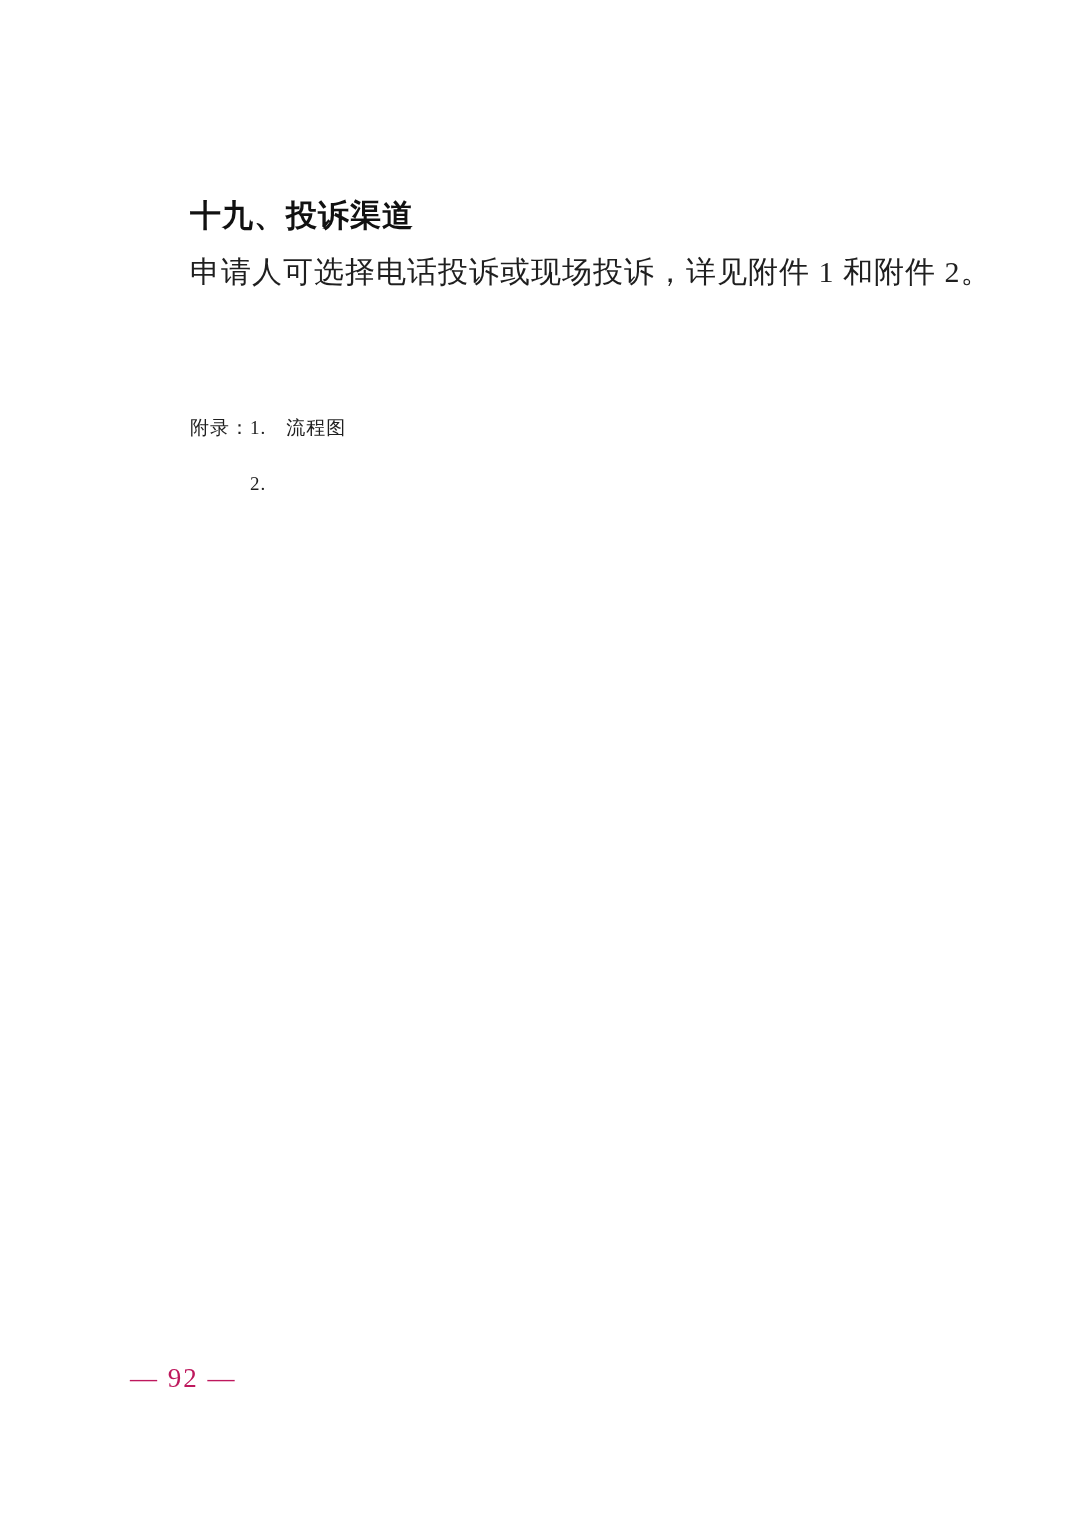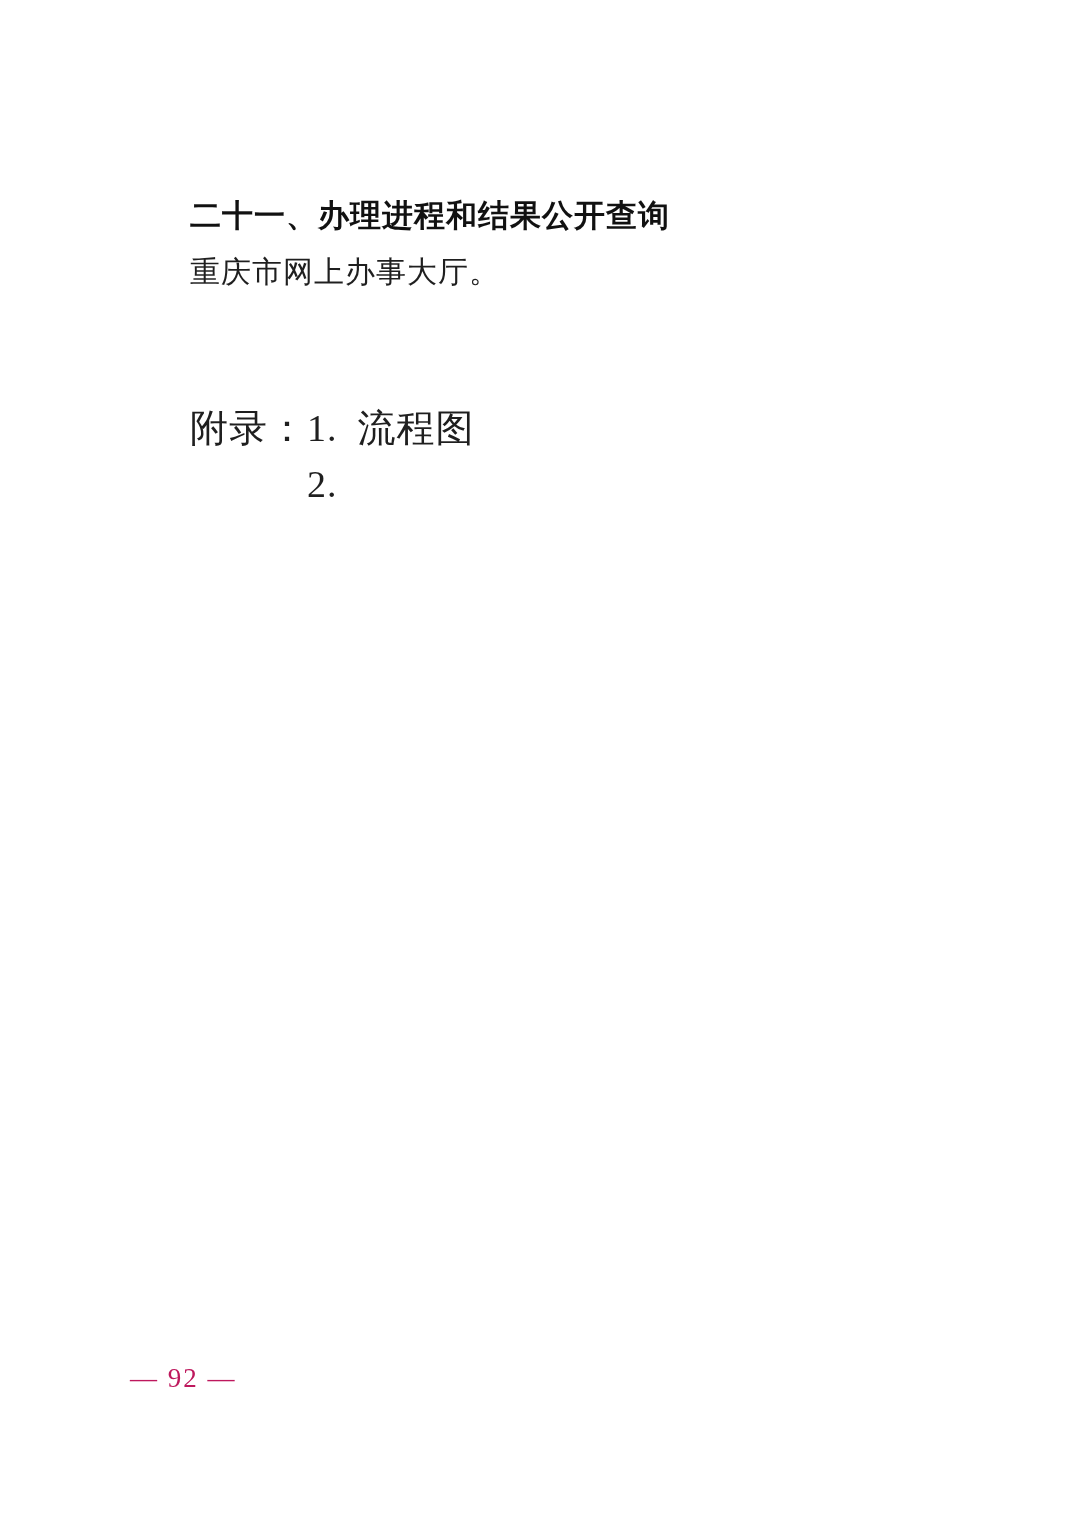--- a/index.html
+++ b/index.html
@@ -36,21 +36,21 @@
     font-size: 30px;
     line-height: 56px;
     height: 56px;
     white-space: nowrap;
     letter-spacing: 1px;
   }
   .appendix {
     margin-top: 100px;
     display: flex;
     align-items: flex-start;
-    font-size: 38px;
+    font-size: 19px;
     line-height: 56px;
     letter-spacing: 1px;
     text-align: center;
   }
   .appendix-label {
     white-space: nowrap;
   }
   .appendix-items {
     display: flex;
     flex-direction: column;
@@ -72,28 +72,28 @@
     letter-spacing: 2px;
     white-space: nowrap;
   }
 </style>
 </head>
 <body>
 
 <div class="page">
   <div class="content">
 
+    <div class="section">
+      <div class="sec-heading">十九、投诉渠道</div>
+      <div class="sec-body">申请人可选择电话投诉或现场投诉，详见附件 1 和附件 2。</div>
+    </div>
 
     <div class="section">
     </div>
 
-    <div class="section">
-      <div class="sec-heading">二十一、办理进程和结果公开查询</div>
-      <div class="sec-body">重庆市网上办事大厅。</div>
-    </div>
 
     <div class="appendix">
       <span class="appendix-label">附录：</span>
       <div class="appendix-items">
         <div class="appendix-item">
           <span class="appendix-num">1.</span>
           <span class="appendix-title">流程图</span>
         </div>
         <div class="appendix-item">
           <span class="appendix-num">2.</span>

